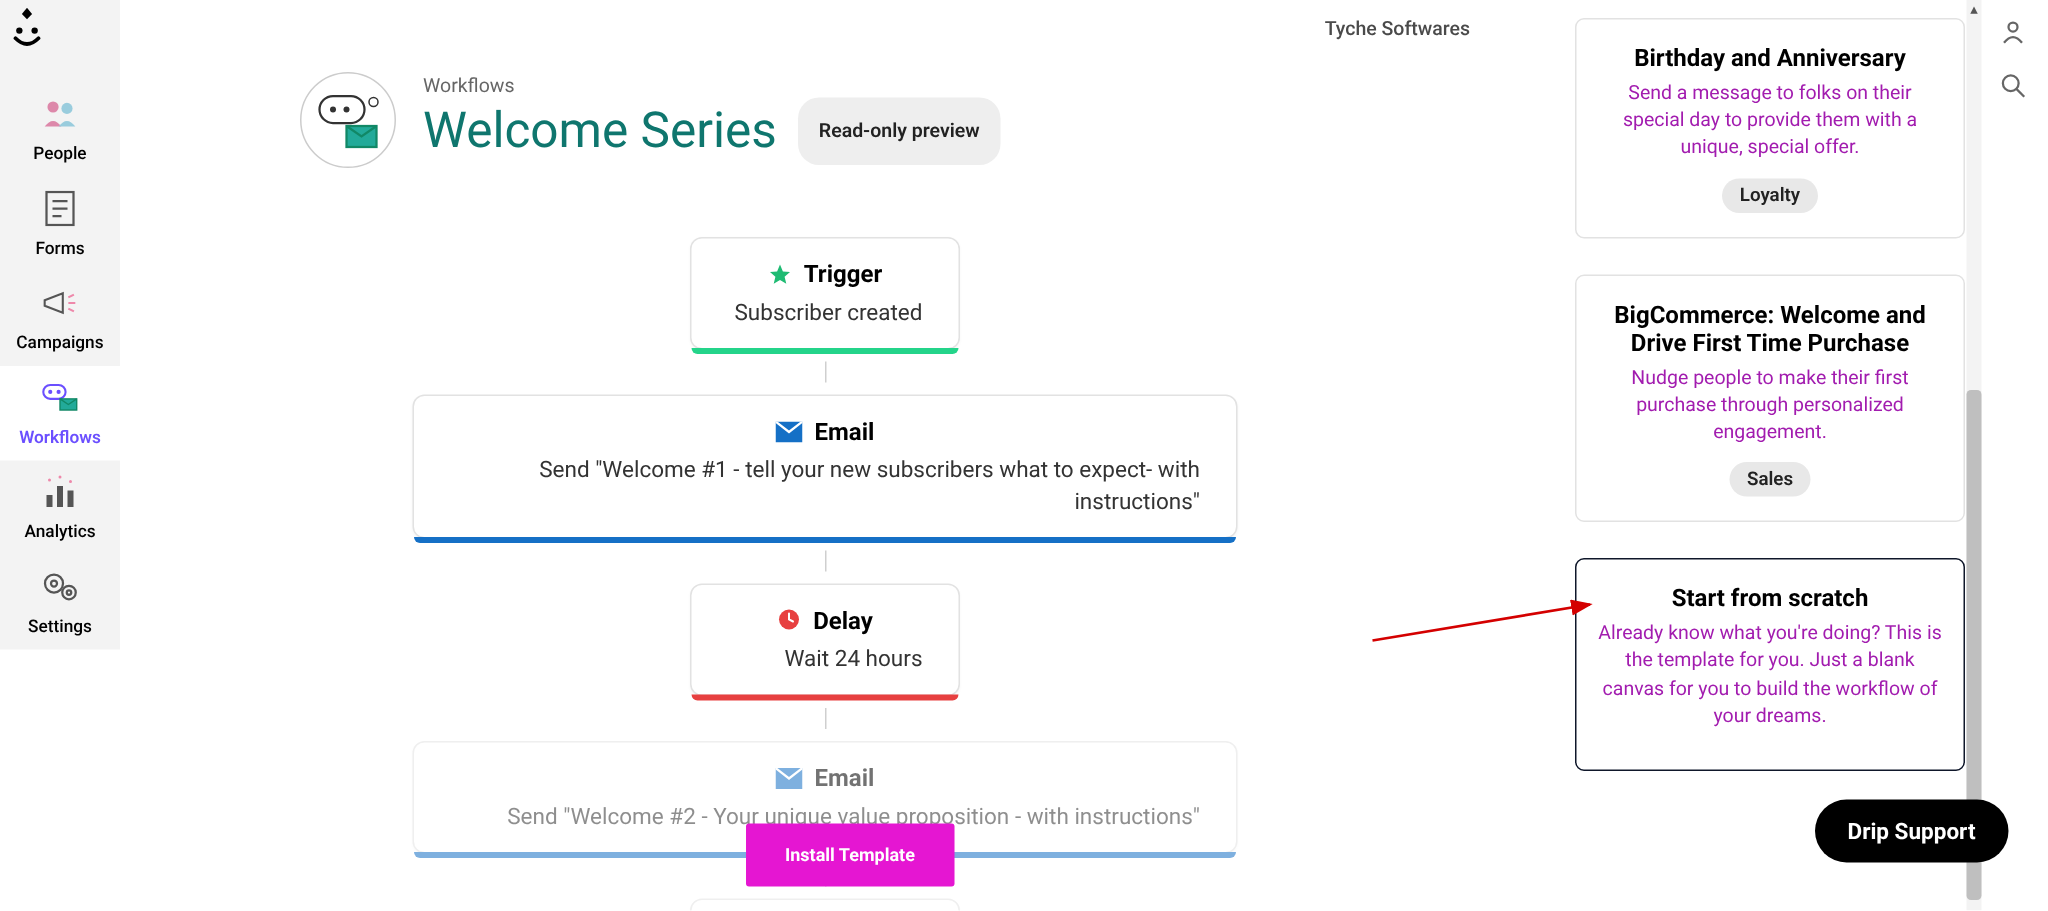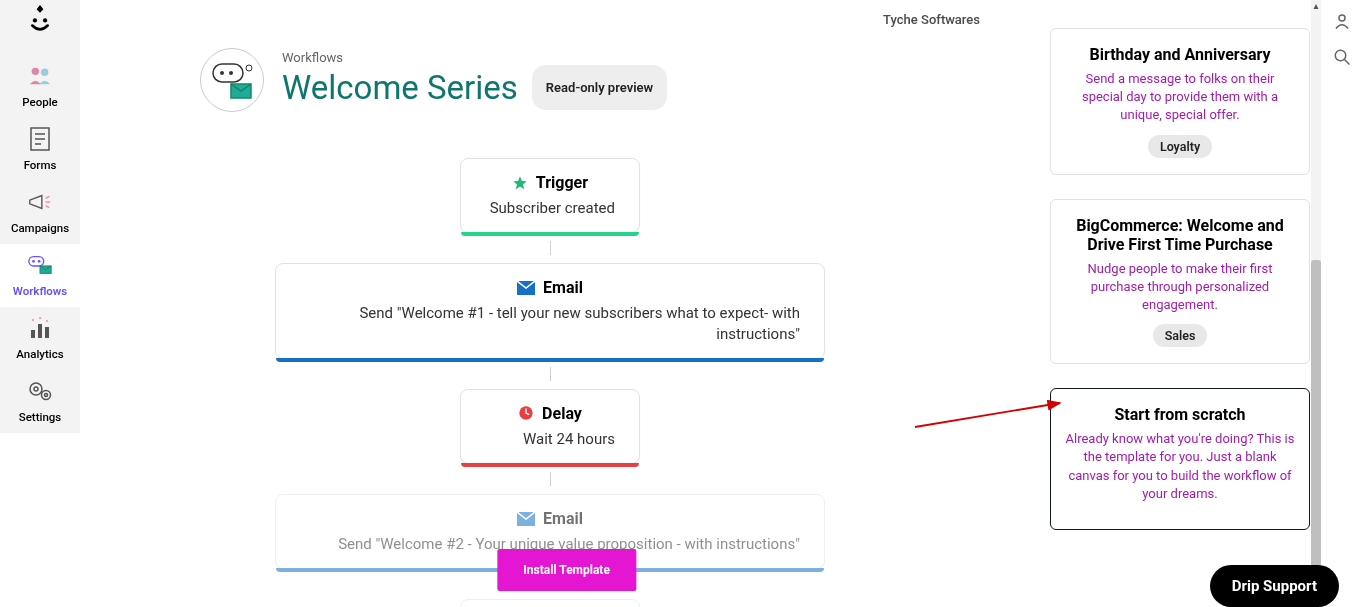--- a/index.html
+++ b/index.html
@@ -1,18 +1,18 @@
 <!DOCTYPE html>
 <html><head>
 <meta charset="utf-8">
 <style>
 * { margin: 0; padding: 0; box-sizing: border-box; font-family: -apple-system, BlinkMacSystemFont, "Segoe UI", Roboto, sans-serif; }
 body { background: #fff; overflow: hidden; width: 1365px; height: 607px; position: relative; }
 
-.left-nav { position: absolute; left: 0; top: 0; width: 80px; height: 433px; background: #f3f3f3; display: flex; flex-direction: column; align-items: center; }
+.left-nav { position: absolute; left: 0; top: 0; width: 80px; height: 433px; background: #f3f3f3; display: flex; flex-direction: column; }
 .logo { width: 36px; height: 36px; margin-bottom: 20px; display:flex; align-items:center; justify-content:center; }
 .nav-item { width: 80px; height: 85px; display: flex; flex-direction: column; align-items: center; justify-content: center; gap: 6px; cursor: pointer; }
 .nav-item.active { background: #fff; }
 .nav-item .label { font-size: 11.5px; color: #000; font-weight: 500; }
 .nav-item.active .label { color: #6b4fff; font-weight: 600; }
 .nav-icon { width: 26px; height: 26px; display: flex; align-items: center; justify-content: center; }
 
 .main { position: absolute; left: 80px; top: 0; right: 345px; height: 607px; background: #fff; }
 .brand { position: absolute; right: 40px; top: 12px; font-size: 13px; color: #4a4a4a; font-weight: 500; }
 .header-row { display: flex; align-items: center; gap: 18px; padding: 48px 0 0 120px; }
@@ -48,21 +48,21 @@
 .scroll-thumb { position: absolute; left: 0; right: 0; top: 260px; height: 340px; background: #bfbfbf; border-radius: 3px; }
 .scroll-arrow-up { position: absolute; left: 0; right: 0; top: 0; height: 12px; color: #555; font-size: 10px; text-align: center; }
 
 .far-right { position: absolute; right: 0; top: 0; width: 44px; height: 607px; display: flex; flex-direction: column; align-items: center; gap: 16px; padding-top: 12px; }
 .far-right .fr-icon { width: 20px; height: 20px; color: #555; }
 
 .arrow-annotation { position: absolute; pointer-events: none; }
 
 .install-btn { position: absolute; left: 50%; transform: translateX(-38%); bottom: 16px; background: #e516d2; color: #fff; border: none; padding: 14px 26px; font-size: 12px; font-weight: 700; cursor: pointer; border-radius: 2px; }
 
-.support-pill { position: absolute; right: 26px; bottom: 0; background: #000; color: #fff; padding: 12px 22px; border-radius: 24px; font-size: 15px; font-weight: 700; cursor: pointer; }
+.support-pill { position: absolute; right: 26px; bottom: 32px; background: #000; color: #fff; padding: 12px 22px; border-radius: 24px; font-size: 15px; font-weight: 700; cursor: pointer; }
 
 svg { display: block; }
 </style>
 </head>
 <body>
 
 <div class="left-nav">
   <div class="logo">
     <svg viewBox="0 0 40 40" width="34" height="34">
         <path d="M20 6 l4 5 -4 4 -4 -4 z" fill="#000"></path>
@@ -214,21 +214,21 @@
 
     <div class="node delay faded" style="margin-bottom:-50px;">
       
     </div>
   </div>
 
   <button class="install-btn">Install Template</button>
 </div>
 
 <div class="right-panel">
-  <div class="template-card" style="margin-top:22px;">
+  <div class="template-card" style="margin-top:6px;">
     <div class="card-title">Birthday and Anniversary</div>
     <div class="card-desc">Send a message to folks on their special day to provide them with a unique, special offer.</div>
     <span class="card-tag">Loyalty</span>
   </div>
   <div class="template-card">
     <div class="card-title">BigCommerce: Welcome and Drive First Time Purchase</div>
     <div class="card-desc">Nudge people to make their first purchase through personalized engagement.</div>
     <span class="card-tag">Sales</span>
   </div>
   <div class="template-card highlighted">

